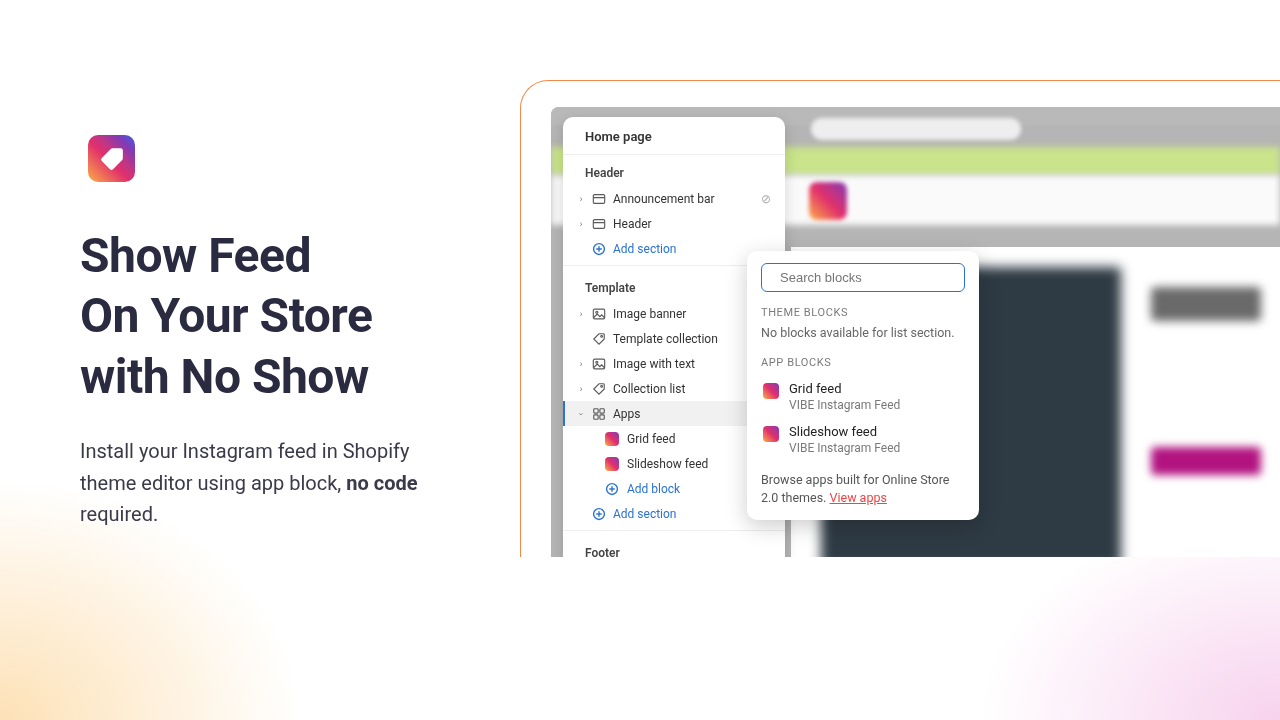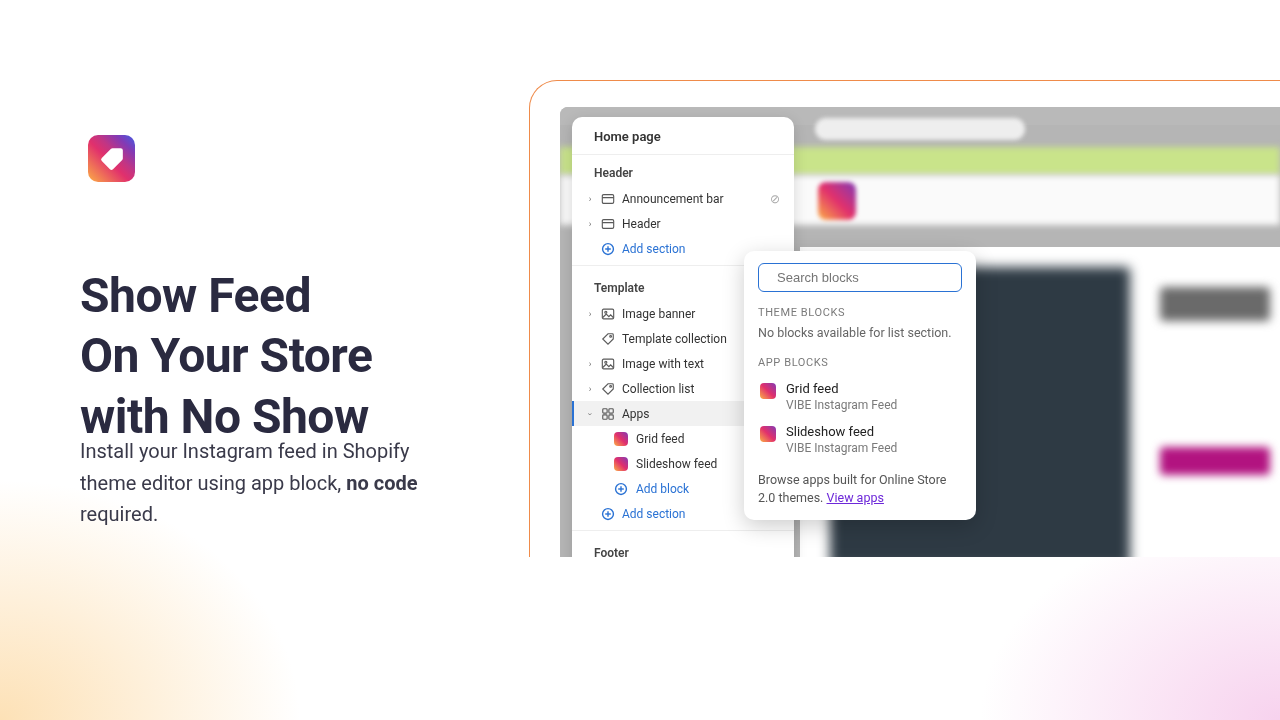--- a/index.html
+++ b/index.html
@@ -20,33 +20,33 @@
   .app-icon-inner {
     width: 100%; height: 100%; border-radius: 10px;
     background: linear-gradient(45deg, #FCAF45 0%, #E1306C 45%, #C13584 60%, #833AB4 80%, #405DE6 100%);
     display: flex; align-items: center; justify-content: center;
   }
   .app-icon-svg { width: 26px; height: 26px; fill: #fff; }
 
   .headline {
     position: absolute; left: 80px; top: 226px; width: 420px;
     font-family: "Segoe UI", Roboto, Arial, sans-serif;
-    font-weight: 700; font-size: 48px; line-height: 1.26; color: #2a2a40; letter-spacing: -0.5px; margin-top: 40px;
+    font-weight: 700; font-size: 48px; line-height: 1.26; color: #2a2a40; letter-spacing: -0.5px;
   }
   .sub {
     position: absolute; left: 80px; top: 436px; width: 390px;
     font-size: 20px; line-height: 1.58; color: #3a3a4a; font-weight: 400;
   }
   .sub b { font-weight: 700; }
 
   
   .editor-frame {
     position: absolute; left: 520px; top: 80px; right: 0; height: 477px;
     border: 1px solid #ef8b4a; border-right: none; border-bottom: none;
-    border-top-left-radius: 28px; overflow: hidden; background: #fff; margin-left: 9px;
+    border-top-left-radius: 28px; overflow: hidden; background: #fff;
   }
   .editor-bg {
     position: absolute; inset: 26px 0 0 30px; background: #b5b5b5; border-top-left-radius: 8px; overflow: hidden;
   }
   
   .preview-top    { position:absolute; left:0; right:0; top:0; height:18px; background:#b9b9b9; }
   .preview-pill   { position:absolute; left:50%; transform:translateX(-50%); top:11px; width:210px; height:22px; background:#eee; border-radius:11px; filter: blur(2px); }
   .preview-banner { position:absolute; left:0; right:0; top:40px; height:28px; background:#c9e48a; filter: blur(3px); }
   .preview-nav    { position:absolute; left:0; right:0; top:68px; height:50px; background:#fafafa; filter: blur(3px); }
   .preview-logo   { position:absolute; left:258px; top:75px; width:38px; height:38px; border-radius:8px; background:linear-gradient(45deg,#FCAF45,#E1306C,#833AB4); filter: blur(2px); }
@@ -76,38 +76,38 @@
   .row.indent { padding-left: 42px; gap: 8px; }
   .row.selected { background:#f1f1f1; }
   .row.selected::before { content:""; position:absolute; left:0; top:0; bottom:0; width:2px; background:#2a72d4; }
   .row .app-dot { width:14px; height:14px; border-radius:4px; background:linear-gradient(45deg,#FCAF45,#E1306C,#833AB4); }
   .sep { height:1px; background:#eee; margin: 4px 0; }
   svg.ico-i { width:14px; height:14px; stroke:#5a5a5a; stroke-width:1.3; fill:none; }
   svg.ico-plus { width:14px; height:14px; stroke:#2a72d4; stroke-width:1.6; fill:none; }
 
   
   .popover {
-    position:absolute; left: 184px; top: 144px; width: 232px; background:#fff;
+    position:absolute; left: 196px; top: 144px; width: 232px; background:#fff;
     border-radius: 10px; box-shadow: 0 6px 22px rgba(0,0,0,0.20); padding: 12px 14px 14px;
     font-size: 12.5px; color:#444;
   }
   .search {
     display:flex; align-items:center; gap:8px; border:1.5px solid #2a72d4; border-radius:6px;
     padding: 6px 10px; margin-bottom: 14px;
   }
   .search svg { width:14px; height:14px; stroke:#666; fill:none; stroke-width:2; }
   .search input { border:none; outline:none; font-size:13px; flex:1; color:#444; }
   .pop-label { font-size: 11px; letter-spacing: 0.6px; color:#7a7a7a; margin: 6px 0 6px; }
   .pop-text  { font-size: 12.5px; color:#666; margin-bottom: 16px; }
   .block-item { display:flex; gap:10px; padding:6px 2px; align-items:flex-start; cursor:pointer; }
   .block-item .bi { width:16px; height:16px; border-radius:4px; background:linear-gradient(45deg,#FCAF45,#E1306C,#833AB4); margin-top:2px; }
   .block-item .bt { font-size:13px; color:#222; }
   .block-item .bs { font-size:12px; color:#7a7a7a; margin-top:2px;text-align:center; }
   .pop-foot { margin-top: 10px; font-size:12.5px; color:#555; line-height:1.4; }
-  .pop-foot a { color:#6d28d9; }
+  .pop-foot a { color:#ef4444; }
 
 </style>
 </head>
 <body>
 
 <div class="app-icon">
   <div class="app-icon-inner">
     <svg class="app-icon-svg" viewBox="0 0 24 24">
       <path d="M12.5 2H20a2 2 0 0 1 2 2v7.5a2 2 0 0 1-.586 1.414l-8.5 8.5a2 2 0 0 1-2.828 0l-7.5-7.5a2 2 0 0 1 0-2.828l8.5-8.5A2 2 0 0 1 12.5 2z"></path>
       <circle cx="17" cy="7" r="1.6"></circle>

